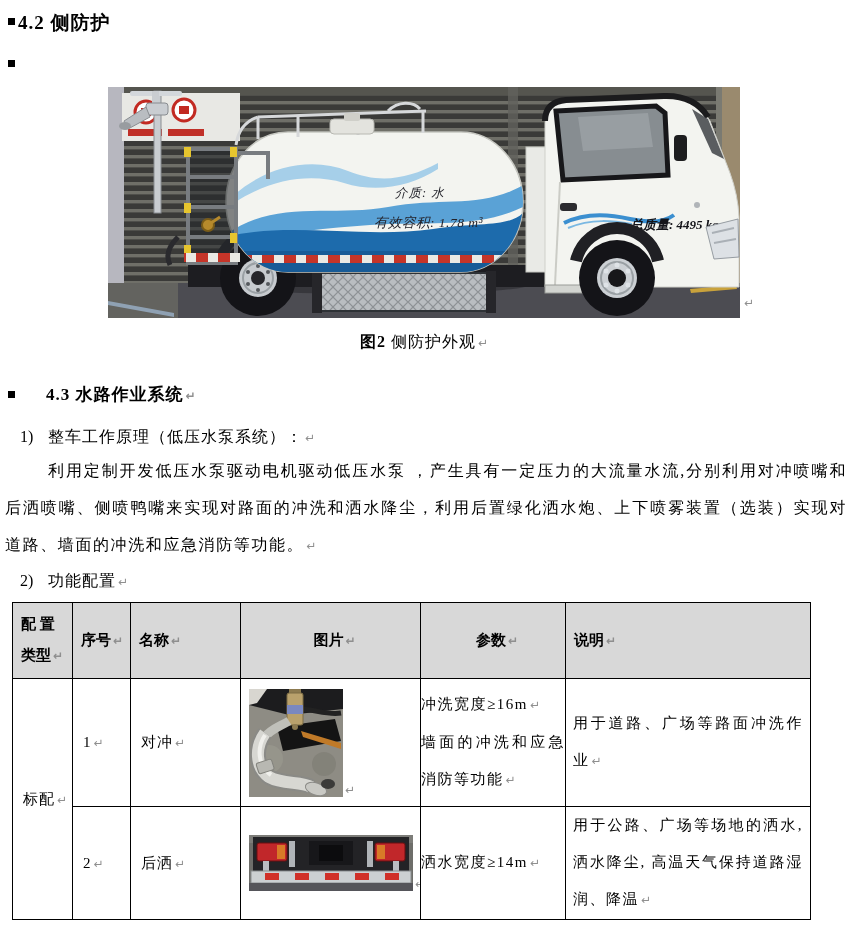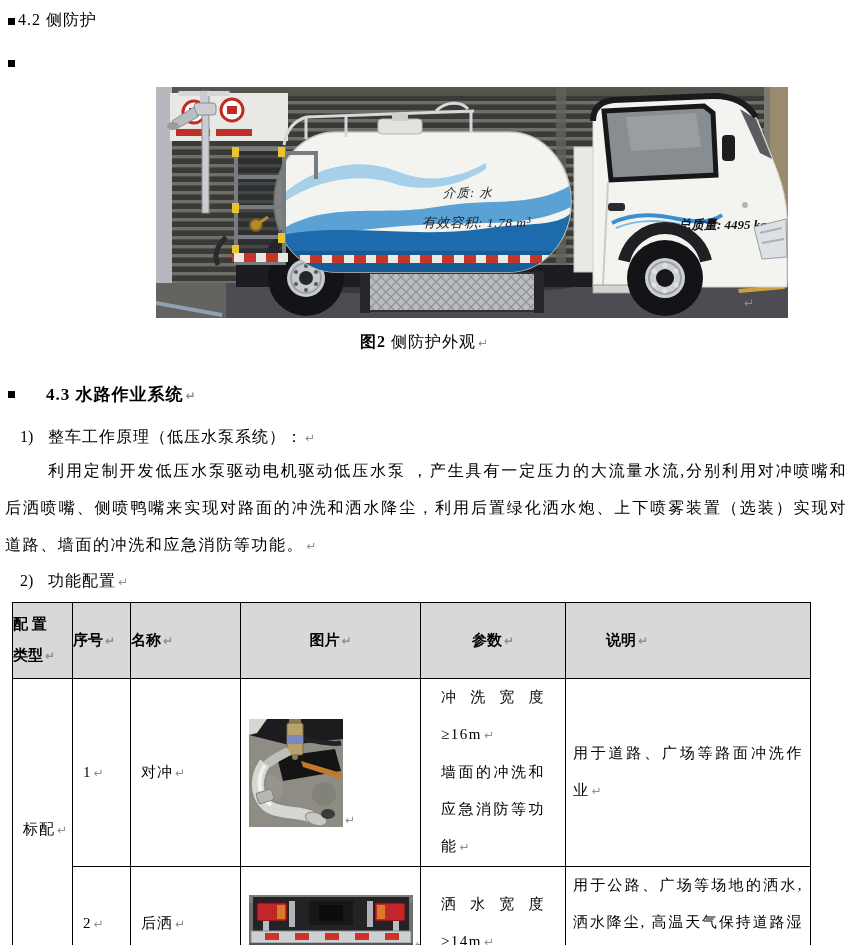--- a/index.html
+++ b/index.html
@@ -2,45 +2,45 @@
 <html><head>
 <meta charset="utf-8">
 <style>
   * { margin:0; padding:0; box-sizing:border-box; }
   body { background:#fff; font-family:"Liberation Serif","DejaVu Serif",serif; color:#000; }
   #page { position:relative; width:852px; height:945px; background:#fff; overflow:hidden; }
 
   .sq { position:absolute; width:7px; height:7px; background:#000; }
   .pil { color:#8f8f8f; font-size:12px; font-family:"DejaVu Sans",sans-serif; margin-left:2px; letter-spacing:0; }
 
-  .h2 { position:absolute; left:18px; top:10px; font-size:16px; font-weight:normal; letter-spacing:1px; }
+  .h2 { position:absolute; left:18px; top:10px; font-size:19px; font-weight:bold; letter-spacing:1px; }
   .h3 { position:absolute; left:18px; top:383px; font-size:17px; font-weight:bold; letter-spacing:1px;margin-left:28px; }
 
   .bullet-par { position:absolute; left:47px; top:50px; font-size:16px; letter-spacing:1.5px; }
 
-  .figure { position:absolute; left:108px; top:87px; width:632px; height:218px;margin-left:48px; }
+  .figure { position:absolute; left:108px; top:87px; width:632px; height:218px; }
   .fig-pil { position:absolute; left:742px; top:296px; }
   .caption { position:absolute; left:108px; top:332px; width:632px; text-align:center; font-size:16px; letter-spacing:1px; }
   .caption b { font-weight:bold; }
 
   .li { position:absolute; left:20px; font-size:16px; letter-spacing:1px; }
   .li .num { display:inline-block; width:28px; letter-spacing:0; }
   .li1 { top:427px; }
   .li2 { top:571px; }
 
   .principle { position:absolute; left:5px; top:452px; width:842px; font-size:16px;
                line-height:37px; letter-spacing:1.6px; text-align:justify; text-indent:43px; }
 
   table.cfg { position:absolute; left:12px; top:602px; width:798px; border-collapse:collapse; table-layout:fixed; }
   table.cfg td { border:1.5px solid #000; font-size:15px; vertical-align:middle; overflow:hidden; }
-  table.cfg td.hd { background:#d8d8d8; font-weight:bold; line-height:31px; }
+  table.cfg td.hd { background:#d8d8d8; font-weight:bold; padding-left:8px; line-height:31px; }
   td.hd.ctr { text-align:center; padding-left:0; }
   td.hd.shuoming { padding-left:40px; }
   td.body-txt { padding-left:10px; letter-spacing:1px; }
-  td.params { padding:0 20px; line-height:37px; letter-spacing:1.5px; text-align:justify; }
+  td.params { padding:0 0; line-height:37px; letter-spacing:1.5px; text-align:justify; }
   td.descr  { padding:0 7px; line-height:37px; letter-spacing:1.5px; text-align:justify; }
   td.pic-cell { padding:0 0 0 8px; }
   .pic-wrap { display:flex; align-items:flex-end; }
   .pic-wrap svg { flex:0 0 auto; }
 </style>
 </head>
 <body>
 
 <div id="page">
 

